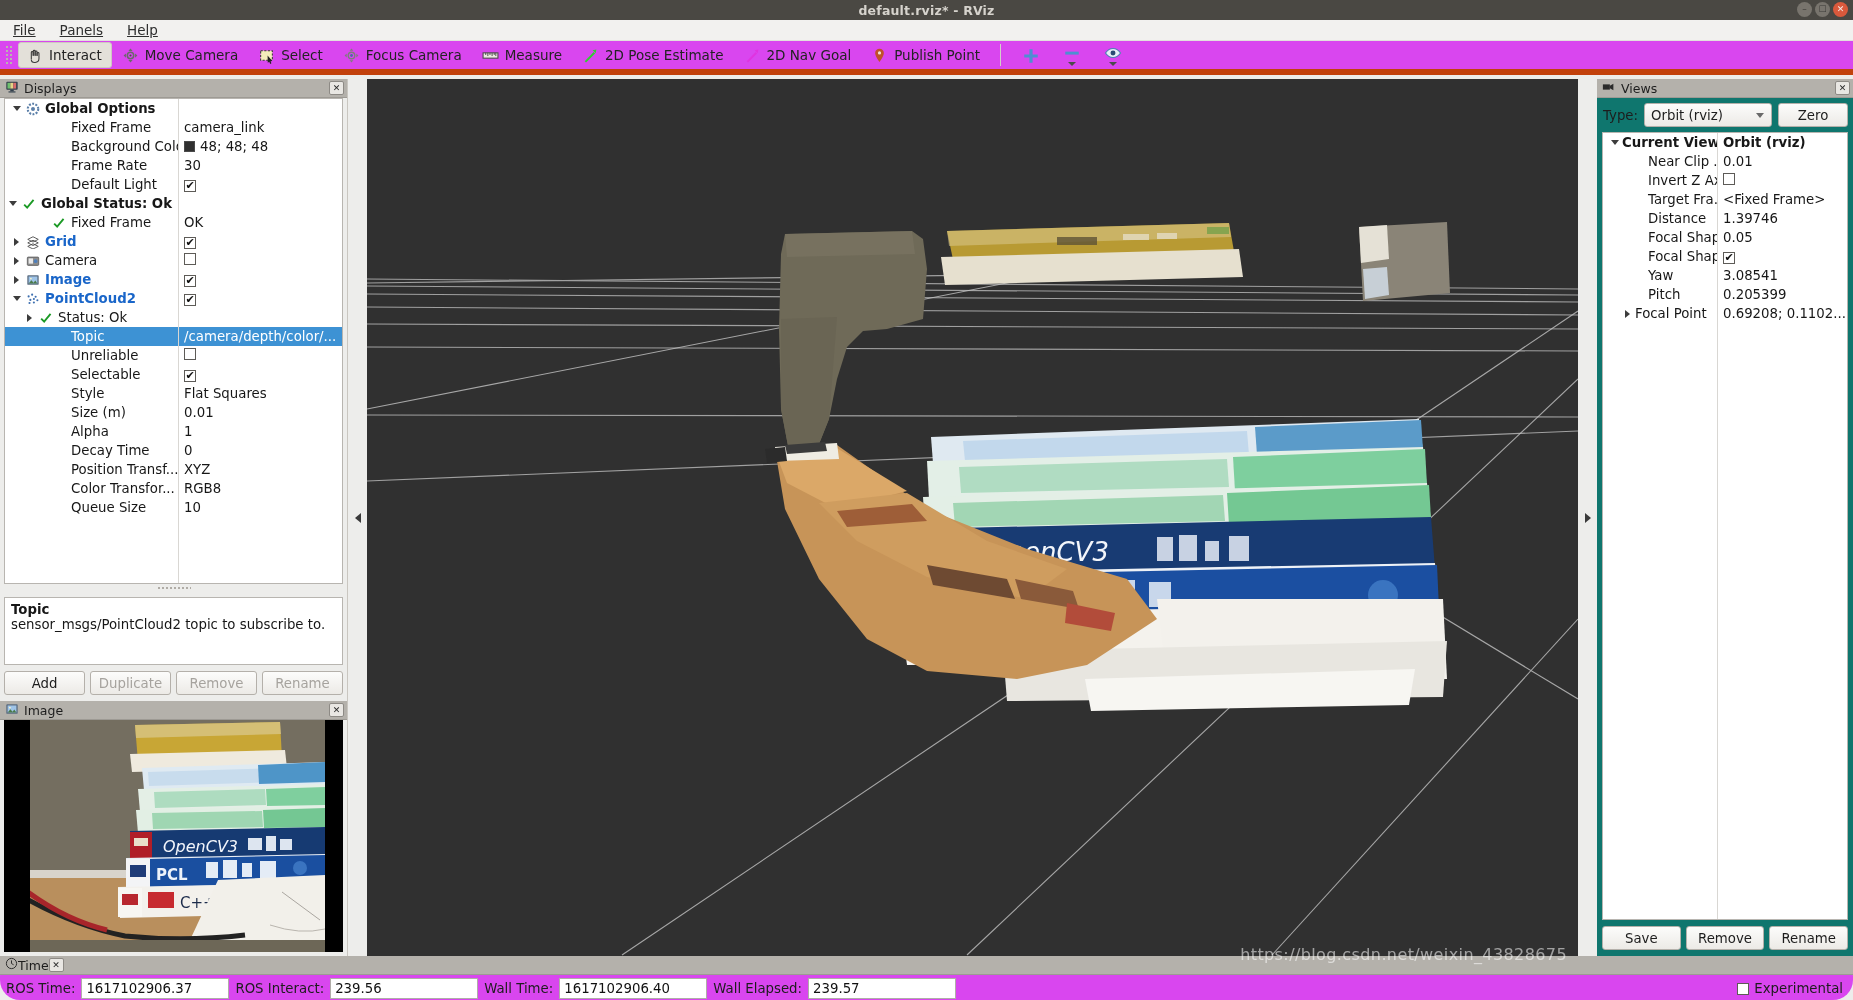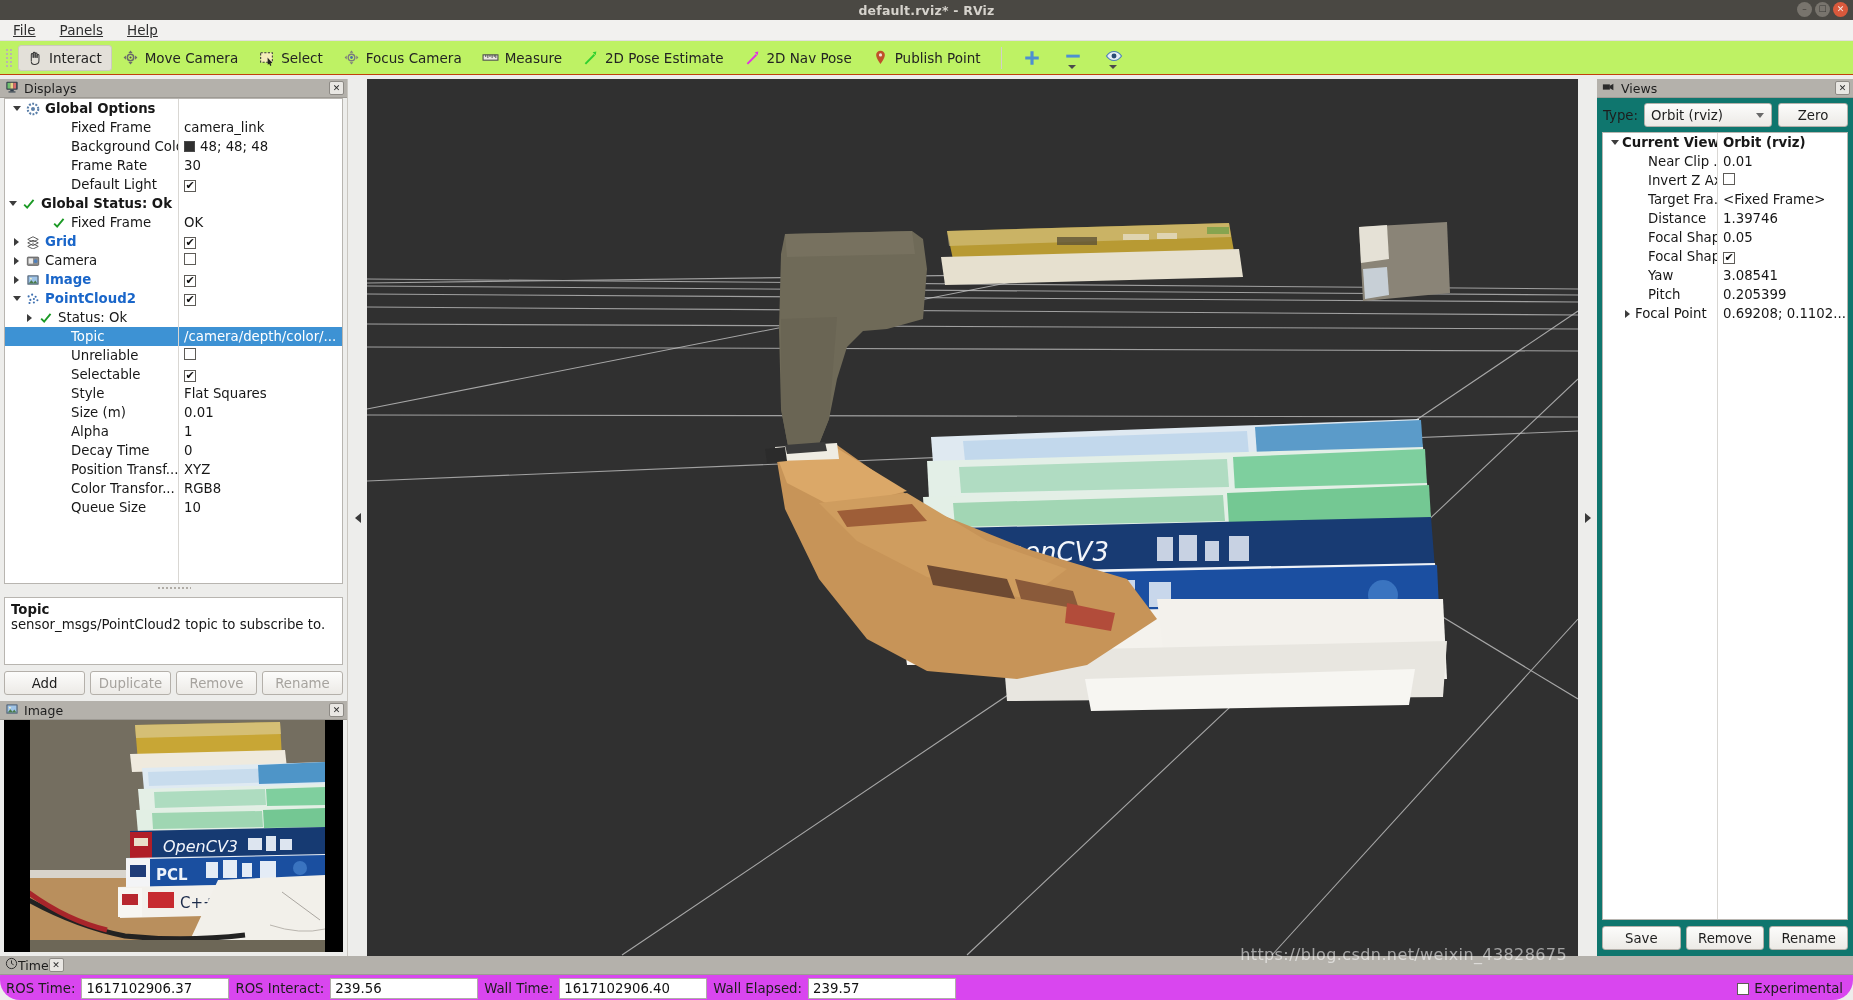--- a/index.html
+++ b/index.html
@@ -38,22 +38,22 @@
     position: absolute; left: 0; top: 20px; width: 1853px; height: 21px;
     background: #f2f1ef; display: flex; align-items: center;
     padding-left: 10px; gap: 18px; border-bottom: 1px solid #e2e0dd;
   }
   .menu-item { font-size: 13.5px; color: #2e2e2e; cursor: default; padding: 1px 3px; }
   .menu-item u { text-decoration: underline; }
 
   
   .toolbar {
     position: absolute; left: 0; top: 41px; width: 1853px; height: 34px;
-    background: #bef264; display: flex; align-items: center;
-    border-bottom: 1px solid #c2410c;
+    background: #d946ef; display: flex; align-items: center;
+    border-bottom: 6px solid #c2410c;
     padding-left: 4px;
   }
   .tb-grip { width: 9px; height: 22px; margin-right: 4px;
     background-image: radial-gradient(#b9b5ae 1px, transparent 1.1px);
     background-size: 4px 4px; background-position: 1px 1px; }
   .tb-btn {
     display: flex; align-items: center; gap: 6px;
     padding: 3px 9px 3px 7px; margin: 0 1px;
     font-size: 13.5px; color: #232323; border: 1px solid transparent;
     border-radius: 3px; height: 26px; white-space: nowrap;
@@ -285,21 +285,21 @@
       <span>2D Pose Estimate</span>
     </div>
 
     <div class="tb-btn">
       <span class="tb-icon">
         <svg viewBox="0 0 16 16" width="17" height="17">
             <path d="M2.5 13.5L11 4.8l1.3 1.3L3.8 14.6z" fill="#e033e0"></path>
             <path d="M10 3l3.5-.6-.6 3.5z" fill="#e033e0"></path>
           </svg>
       </span>
-      <span>2D Nav Pose</span>
+      <span>2D Nav Goal</span>
     </div>
 
     <div class="tb-btn">
       <span class="tb-icon">
         <svg viewBox="0 0 16 16" width="17" height="17">
             <path d="M8 1.6c-2.3 0-4.1 1.8-4.1 4 0 3 4.1 8.4 4.1 8.4s4.1-5.4 4.1-8.4c0-2.2-1.8-4-4.1-4z" fill="#c0502a"></path>
             <circle cx="8" cy="5.6" r="1.5" fill="#f1e2d8"></circle>
           </svg>
       </span>
       <span>Publish Point</span>

